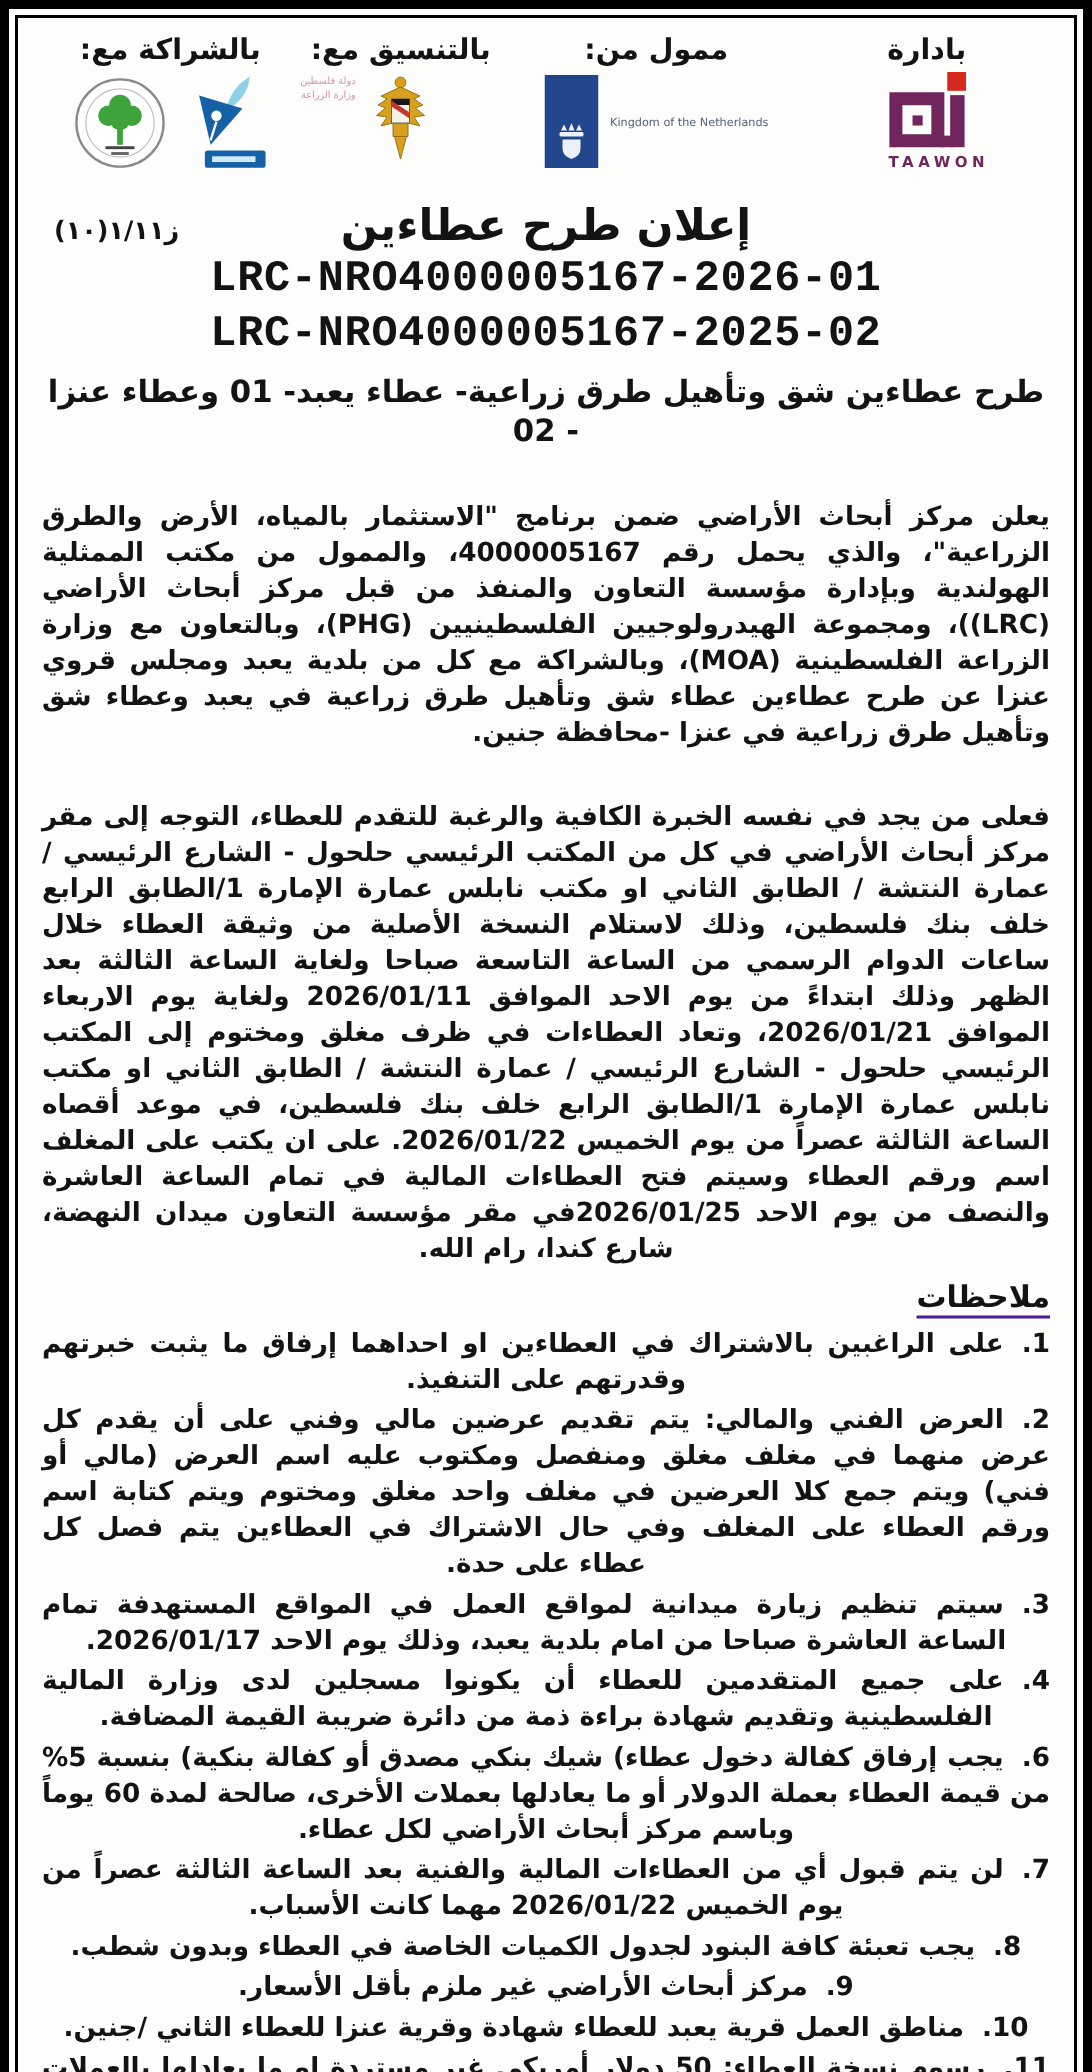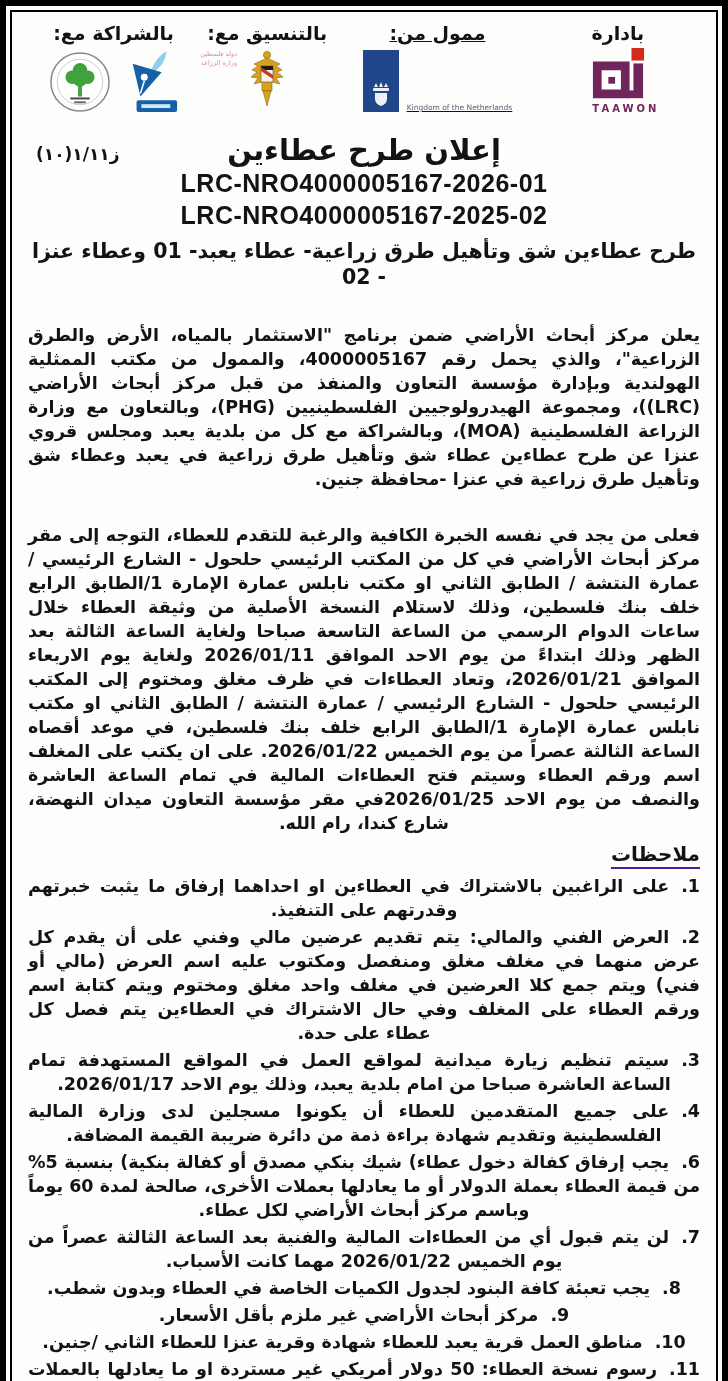--- a/index.html
+++ b/index.html
@@ -26,41 +26,41 @@
   
   .logos-row {
     display: flex;
     direction: rtl;
     align-items: flex-start;
     padding: 4px 2px 2px 2px;
     min-height: 108px;
   }
   .hcol { display: flex; flex-direction: column; align-items: center; }
   .col-taawon  { width: 24%; }
-  .col-funder  { width: 30%; text-decoration: underline; }
+  .col-funder  { width: 30%; }
   .col-coord   { width: 21%; }
   .col-partner { width: 25%; }
   .hlabel {
     font-weight: bold;
     font-size: 19px;
     margin-bottom: 4px;
     white-space: nowrap;
   }
   .logo-box { display: flex; align-items: flex-start; justify-content: center; }
 
   .taawon-word {
     color: #70265c;
     font-weight: bold;
     font-size: 10px;
     letter-spacing: 3px;
     margin-top: 1px;
     direction: ltr;
     margin-left: 16px;
   }
-  .nl-row { display: flex; direction: ltr; align-items: flex-end; gap: 8px; margin-top: 2px; }
+  .nl-row { display: flex; direction: ltr; align-items: center; gap: 8px; margin-top: 2px; }
   .nl-caption {
     font-size: 7.5px;
     color: #55607a;
     direction: ltr;
     white-space: nowrap;
   }
   .moa-wrap { position: relative; margin-top: 2px; }
   .moa-cap {
     position: absolute;
     top: 0;
@@ -83,23 +83,23 @@
     font-weight: bold;
     direction: rtl;
   }
   .main-title {
     font-size: 29px;
     font-weight: bold;
     direction: rtl;
     line-height: 1.25;
   }
   .ref {
-    font-family: Liberation Sans, sans-serif;
-    font-weight: bold;
-    font-size: 25px;
+    font-family: Liberation Mono, monospace;
+    font-weight: bold;
+    font-size: 29px;
     direction: ltr;
     line-height: 1.25;
     letter-spacing: 0.5px;
   }
   .subtitle {
     font-size: 20.5px;
     font-weight: bold;
     direction: rtl;
     margin-top: 7px;
     line-height: 1.3;

